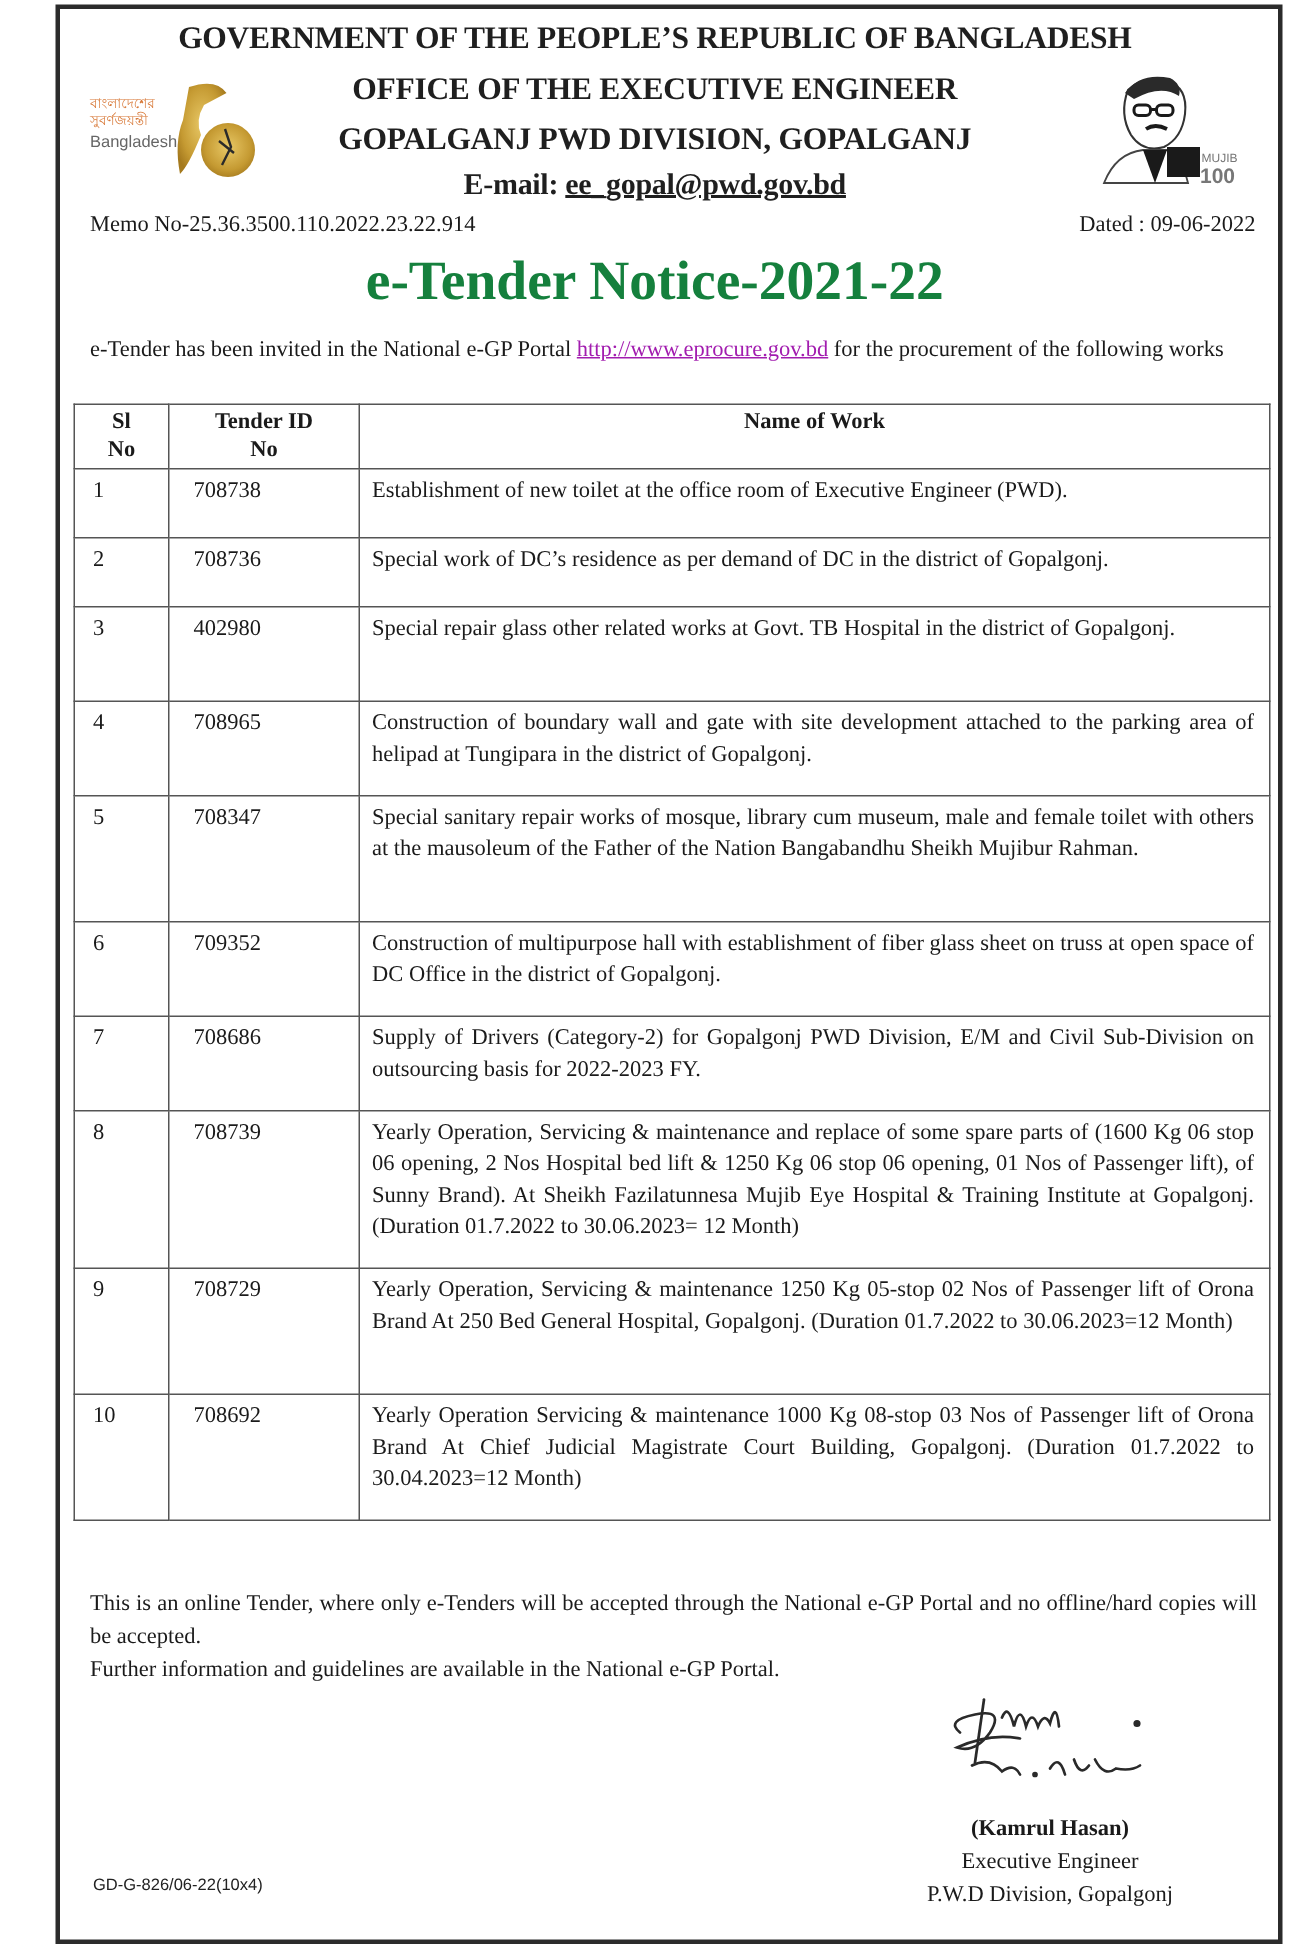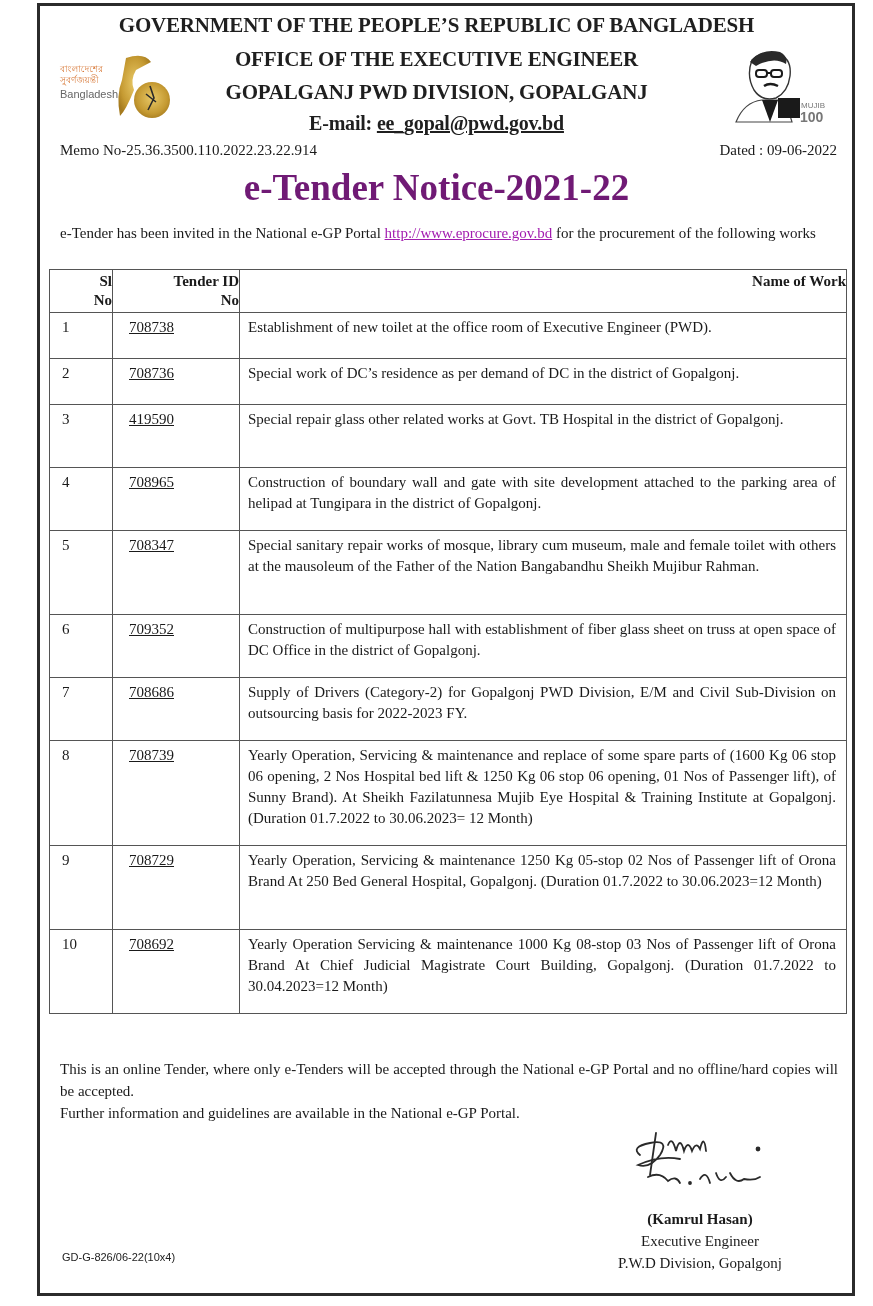--- a/index.html
+++ b/index.html
@@ -12,31 +12,31 @@
   .h1 { top: 13px; font-size: 21px; }
   .h2 { top: 47px; font-size: 21px; }
   .h3 { top: 80px; font-size: 21px; }
   .h4 { top: 112px; font-size: 20px; }
   .h4 a { color: #1f1f1f; text-decoration: underline; }
   .logo-left { position: absolute; left: 56px; top: 50px; width: 120px; height: 72px; }
   .logo-right { position: absolute; left: 722px; top: 46px; width: 110px; height: 80px; }
   .memo { position: absolute; left: 60px; top: 142px; font-size: 15px; }
   .dated { position: absolute; right: 36px; top: 142px; font-size: 15px; }
   .title { position: absolute; left: 0; right: 0; top: 166px; text-align: center;
-           font-size: 37px; font-weight: bold; color: #701a75; }
+           font-size: 37px; font-weight: bold; color: #15803d; }
   .intro { position: absolute; left: 60px; width: 778px; top: 222px; font-size: 15px;
            line-height: 22px; text-align: justify; }
   .intro a { color: #a21caf; text-decoration: underline; }
   table.works { position: absolute; left: 49px; top: 269px; width: 798px;
                 border-collapse: collapse; font-size: 15px; }
   table.works th, table.works td { border: 1.5px solid #555; vertical-align: top; padding: 0; }
-  table.works th { font-weight: bold; text-align: right; line-height: 19px; padding: 2px 0 2px 0; }
+  table.works th { font-weight: bold; text-align: center; line-height: 19px; padding: 2px 0 2px 0; }
   table.works td { line-height: 21px; padding: 4px 10px 4px 8px; }
   td.sl { width: 40px; padding-left: 12px !important; }
-  td.tid { width: 100px; padding-left: 16px !important; text-decoration: underline; }
+  td.tid { width: 100px; padding-left: 16px !important; }
   td.work { text-align: justify; }
   .note { position: absolute; left: 60px; width: 778px; top: 1040px; font-size: 15px;
           line-height: 22px; text-align: justify; margin-top: 18px; }
   .note p { margin: 0; }
   .sig { position: absolute; left: 620px; top: 1125px; width: 170px; height: 80px; }
   .signer { position: absolute; left: 590px; width: 220px; text-align: center; font-size: 15px; line-height: 22px; }
   .signer-name { top: 1208px; font-weight: bold; }
   .signer-title { top: 1230px; }
   .signer-office { top: 1252px; }
   .gd { position: absolute; left: 62px; top: 1251px; font-family: "Liberation Sans", sans-serif;
@@ -107,21 +107,21 @@
         <td class="tid">708738</td>
         <td class="work">Establishment of new toilet at the office room of Executive Engineer (PWD).</td>
       </tr>
       <tr style="height: 46px;">
         <td class="sl">2</td>
         <td class="tid">708736</td>
         <td class="work">Special work of DC’s residence as per demand of DC in the district of Gopalgonj.</td>
       </tr>
       <tr style="height: 63px;">
         <td class="sl">3</td>
-        <td class="tid">419590</td>
+        <td class="tid">402980</td>
         <td class="work">Special repair glass other related works at Govt. TB Hospital in the district of Gopalgonj.</td>
       </tr>
       <tr style="height: 63px;">
         <td class="sl">4</td>
         <td class="tid">708965</td>
         <td class="work">Construction of boundary wall and gate with site development attached to the parking area of helipad at Tungipara in the district of Gopalgonj.</td>
       </tr>
       <tr style="height: 84px;">
         <td class="sl">5</td>
         <td class="tid">708347</td>

